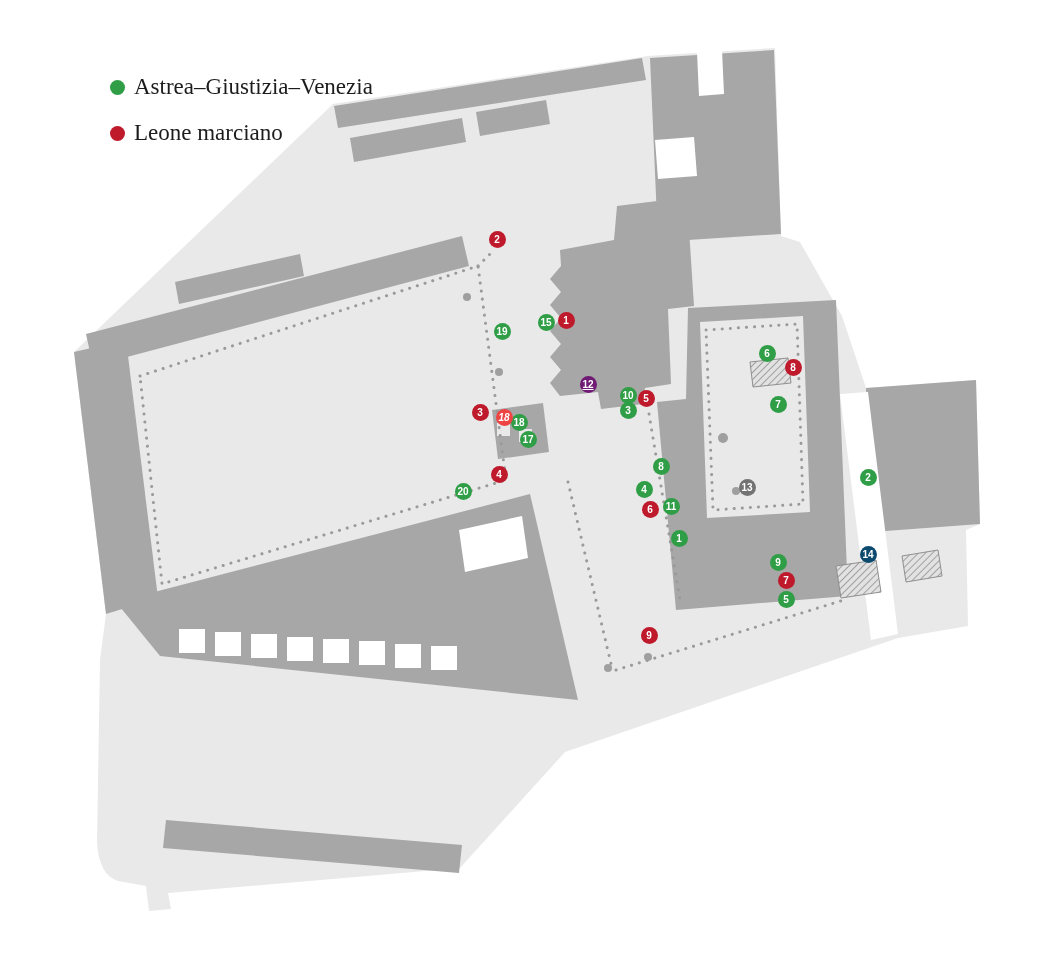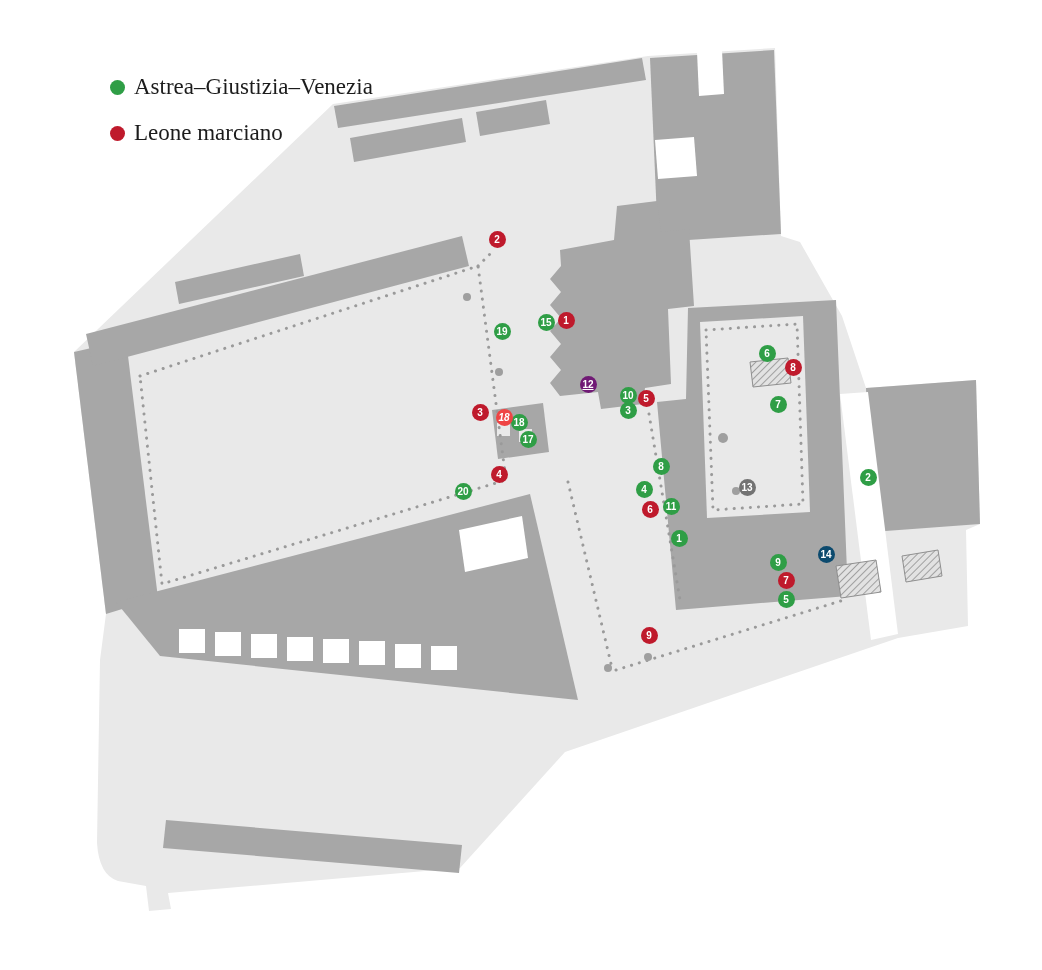--- a/index.html
+++ b/index.html
@@ -121,21 +121,21 @@
       <div class="marker" style="left: 644px; top: 489px; background: rgb(47, 158, 70);">4</div>
       <div class="marker" style="left: 786px; top: 599px; background: rgb(47, 158, 70);">5</div>
       <div class="marker" style="left: 767px; top: 353px; background: rgb(47, 158, 70);">6</div>
       <div class="marker" style="left: 778px; top: 404px; background: rgb(47, 158, 70);">7</div>
       <div class="marker" style="left: 661px; top: 466px; background: rgb(47, 158, 70);">8</div>
       <div class="marker" style="left: 778px; top: 562px; background: rgb(47, 158, 70);">9</div>
       <div class="marker" style="left: 628px; top: 395px; background: rgb(47, 158, 70);">10</div>
       <div class="marker" style="left: 671px; top: 506px; background: rgb(47, 158, 70);">11</div>
       <div class="marker" style="left: 588px; top: 384px; background: #701a75; text-decoration: underline;">12</div>
       <div class="marker" style="left: 747px; top: 487px; background: #737373;">13</div>
-      <div class="marker" style="left: 826px; top: 502px; background: #0c4a6e; margin-top: 44px;">14</div>
+      <div class="marker" style="left: 868px; top: 502px; background: #0c4a6e; margin-top: 44px;">14</div>
       <div class="marker" style="left: 546px; top: 322px; background: rgb(47, 158, 70);">15</div>
       <div class="marker" style="left: 519px; top: 422px; background: rgb(47, 158, 70);">18</div>
       <div class="marker" style="left: 528px; top: 439px; background: rgb(47, 158, 70);">17</div>
       <div class="marker" style="left: 504px; top: 417px; background: #ef4444; font-style: italic;">18</div>
       <div class="marker" style="left: 502px; top: 331px; background: rgb(47, 158, 70);">19</div>
       <div class="marker" style="left: 463px; top: 455px; background: rgb(47, 158, 70); margin-top: 28px;">20</div>
       <div class="marker" style="left: 566px; top: 320px; background: rgb(191, 26, 44);">1</div>
       <div class="marker" style="left: 497px; top: 239px; background: rgb(191, 26, 44);">2</div>
       <div class="marker" style="left: 480px; top: 412px; background: rgb(191, 26, 44);">3</div>
       <div class="marker" style="left: 499px; top: 474px; background: rgb(191, 26, 44);">4</div>

